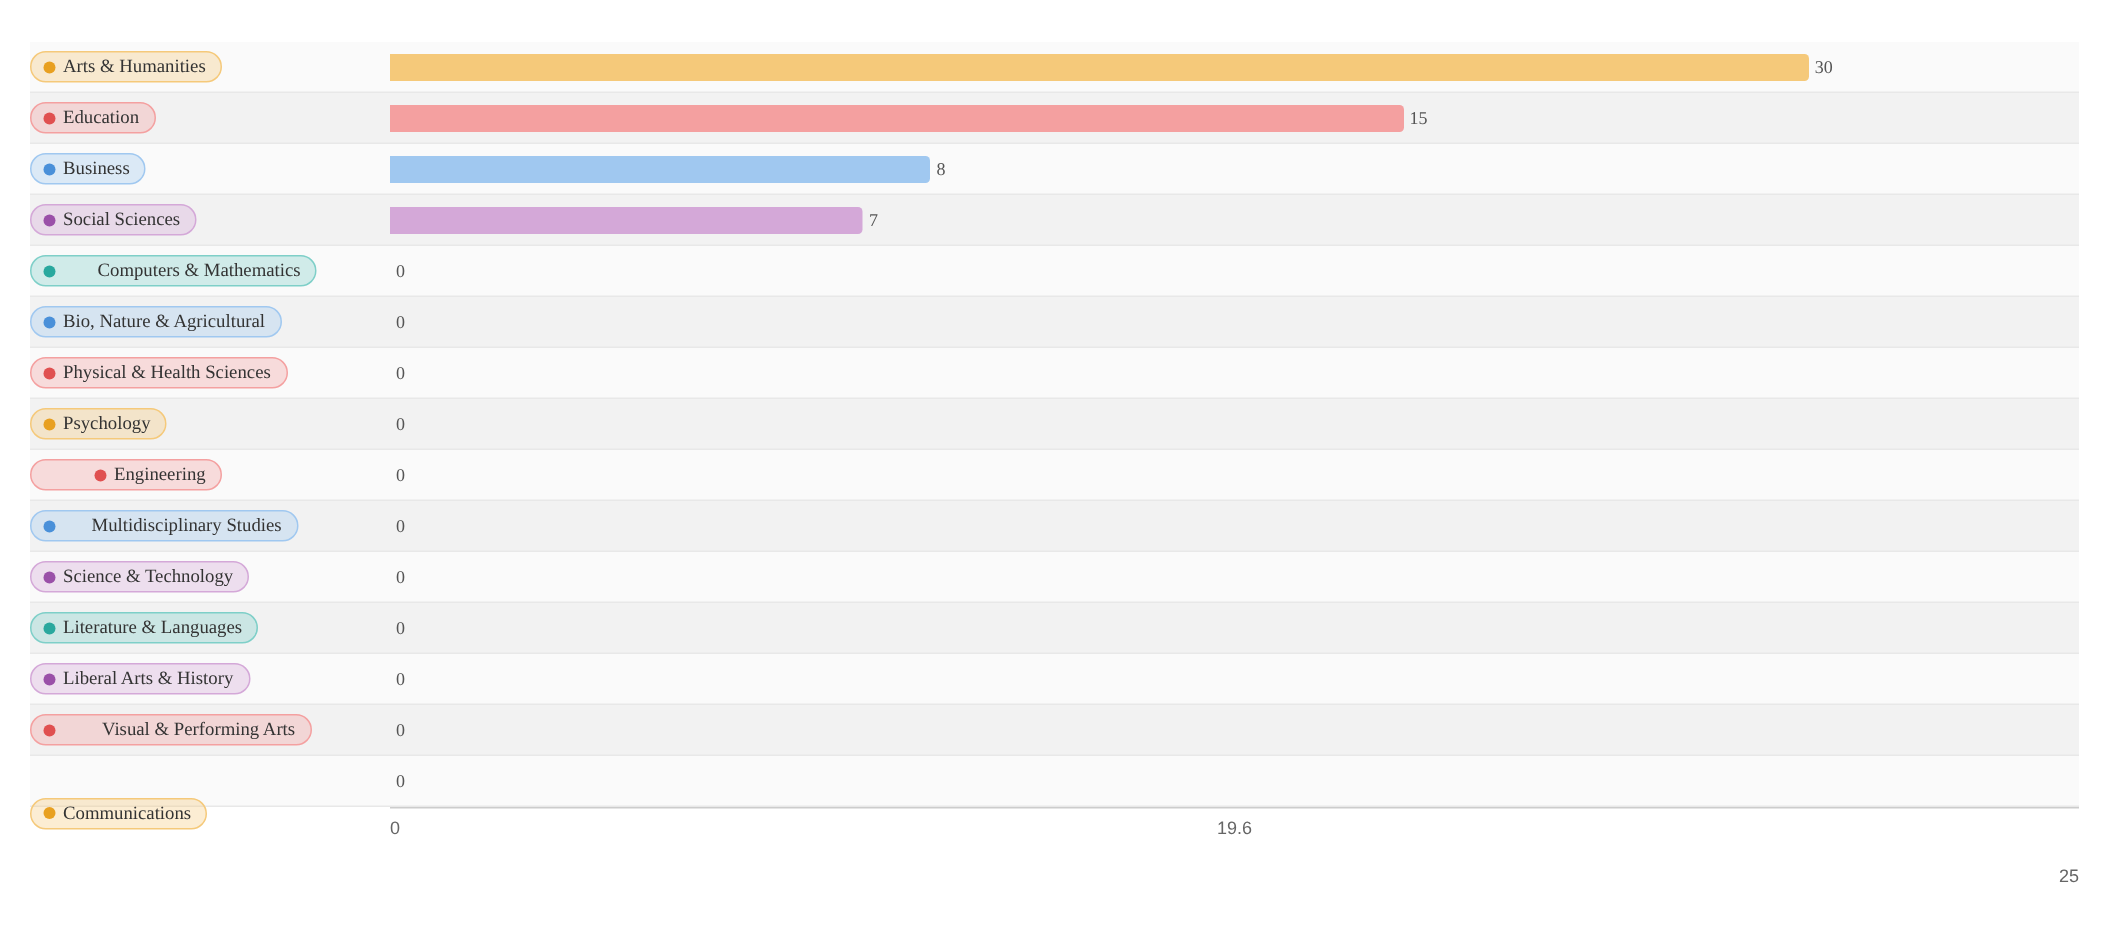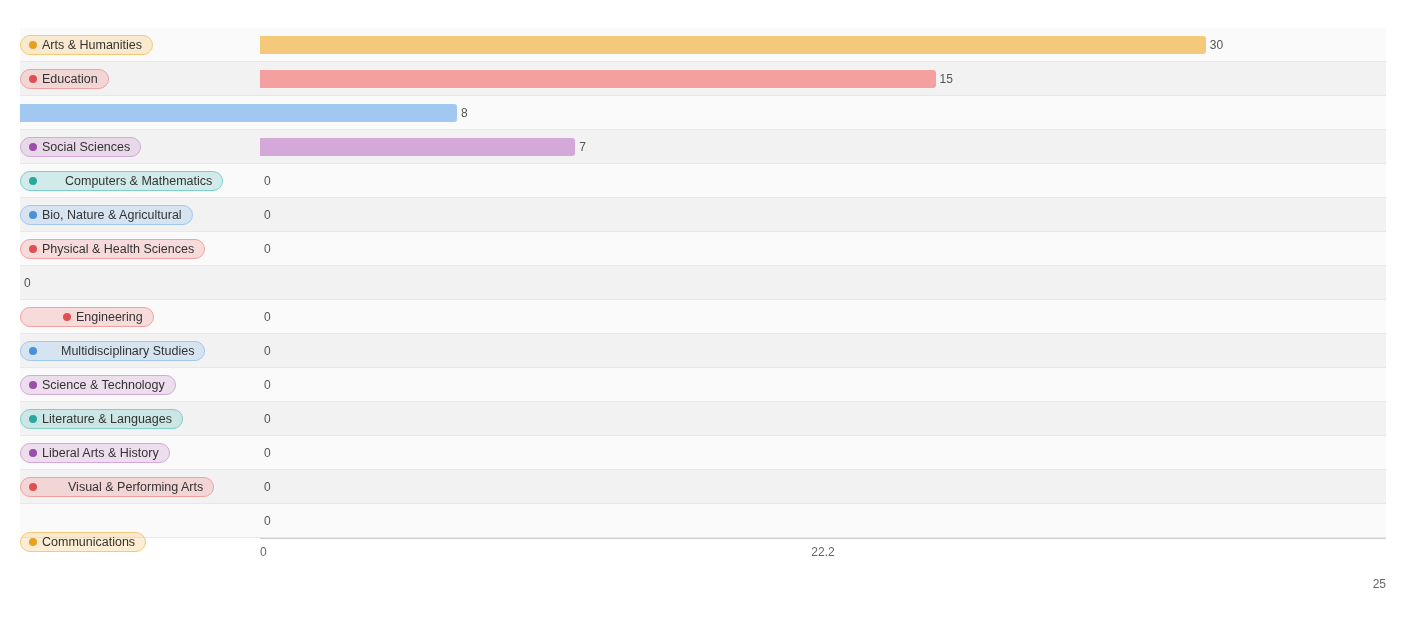--- a/index.html
+++ b/index.html
@@ -22,20 +22,21 @@
       text-align: right;
       font-size: 12px;
       color: #888;
       margin-bottom: 10px;
     }
     .chart-area {
       display: flex;
       flex-direction: column;
       width: 100%;
       position: relative;
+      font-family: Liberation Serif, serif;
     }
     .bar-row {
       display: flex;
       align-items: center;
       height: 34px;
       border-bottom: 1px solid #e8e8e8;
       position: relative;
     }
     .bar-row:nth-child(odd) {
       background: #fafafa;
@@ -133,20 +134,26 @@
           <span>Education</span>
         </div>
       </div>
       <div class="bar-container">
         <div class="bar" style="background: rgb(244, 160, 160); width: 60%;">
           <span class="bar-value">15</span>
         </div>
       </div>
     </div>
     <div class="bar-row">
+      <div class="label-wrap">
+        <div class="label-pill" style="background: rgba(160, 200, 240, 0.333); border-color: rgb(160, 200, 240);">
+          <div class="dot" style="background: rgb(74, 144, 217);"></div>
+          <span>Business</span>
+        </div>
+      </div>
       <div class="bar-container">
         <div class="bar" style="background: rgb(160, 200, 240); width: 32%;">
           <span class="bar-value">8</span>
         </div>
       </div>
     </div>
     <div class="bar-row">
       <div class="label-wrap">
         <div class="label-pill" style="background: rgba(212, 168, 216, 0.333); border-color: rgb(212, 168, 216);">
           <div class="dot" style="background: rgb(154, 80, 168);"></div>
@@ -192,20 +199,26 @@
           <span>Physical &amp; Health Sciences</span>
         </div>
       </div>
       <div class="bar-container">
         <div class="bar" style="background: rgb(244, 160, 160); width: 0%;">
           <span class="bar-value">0</span>
         </div>
       </div>
     </div>
     <div class="bar-row">
+      <div class="label-wrap">
+        <div class="label-pill" style="background: rgba(245, 201, 122, 0.333); border-color: rgb(245, 201, 122);">
+          <div class="dot" style="background: rgb(232, 160, 32);"></div>
+          <span>Psychology</span>
+        </div>
+      </div>
       <div class="bar-container">
         <div class="bar" style="background: rgb(245, 201, 122); width: 0%;">
           <span class="bar-value">0</span>
         </div>
       </div>
     </div>
     <div class="bar-row">
       <div class="label-wrap">
         <div class="label-pill" style="background: rgba(244, 160, 160, 0.333); border-color: rgb(244, 160, 160); padding-left: 42px;">
           <div class="dot" style="background: rgb(224, 80, 80);"></div>
@@ -293,15 +306,15 @@
       <div class="bar-container">
         <div class="bar" style="background: rgb(245, 201, 122); width: 0%;">
           <span class="bar-value">0</span>
         </div>
       </div>
     </div>
   </div>
 
 <div class="x-axis" id="x-axis">
 <div class="x-tick">0</div>
-    <div class="x-tick">22.2</div>
+    <div class="x-tick">19.6</div>
     <div class="x-tick">25</div>
   </div>
 
 </body></html>

